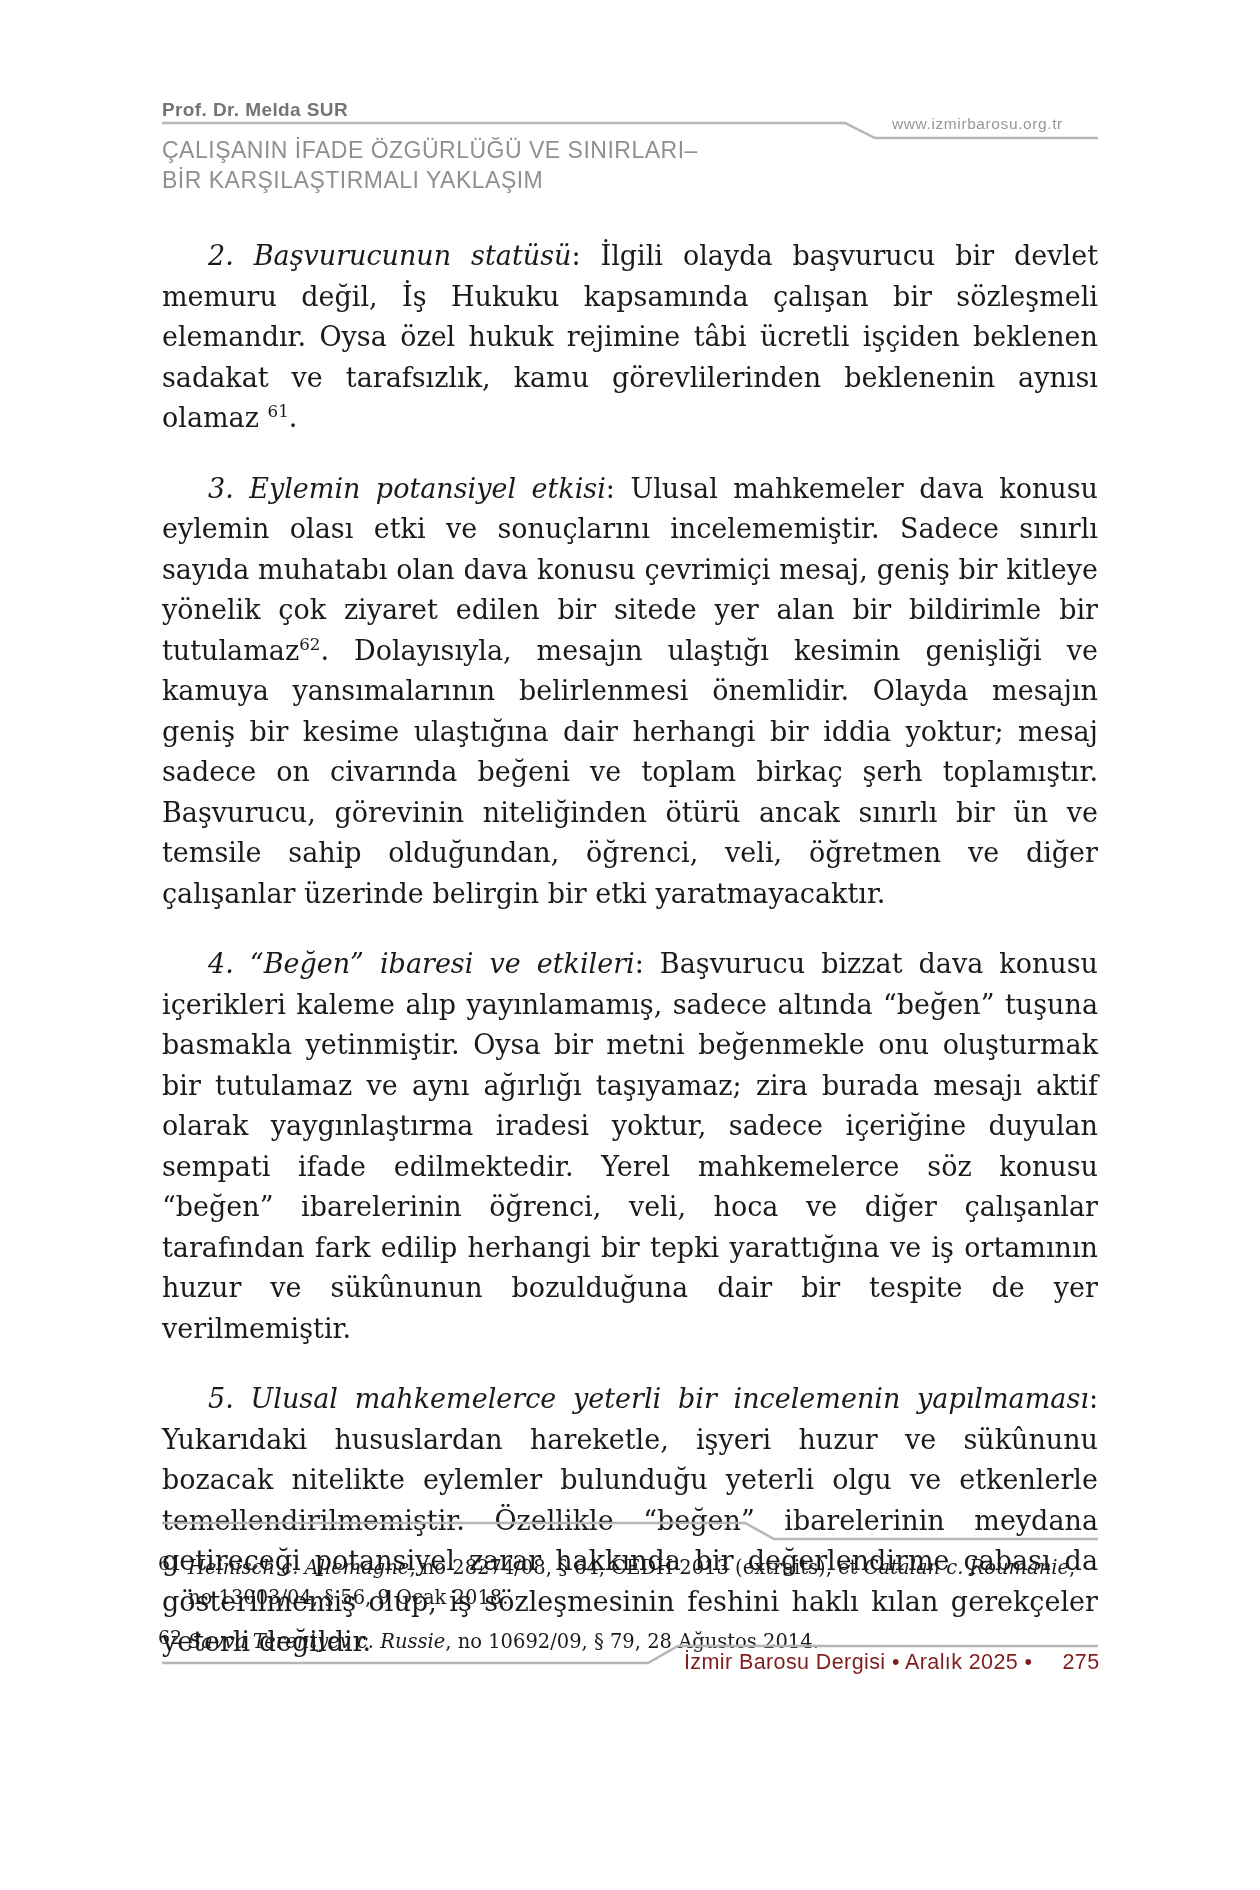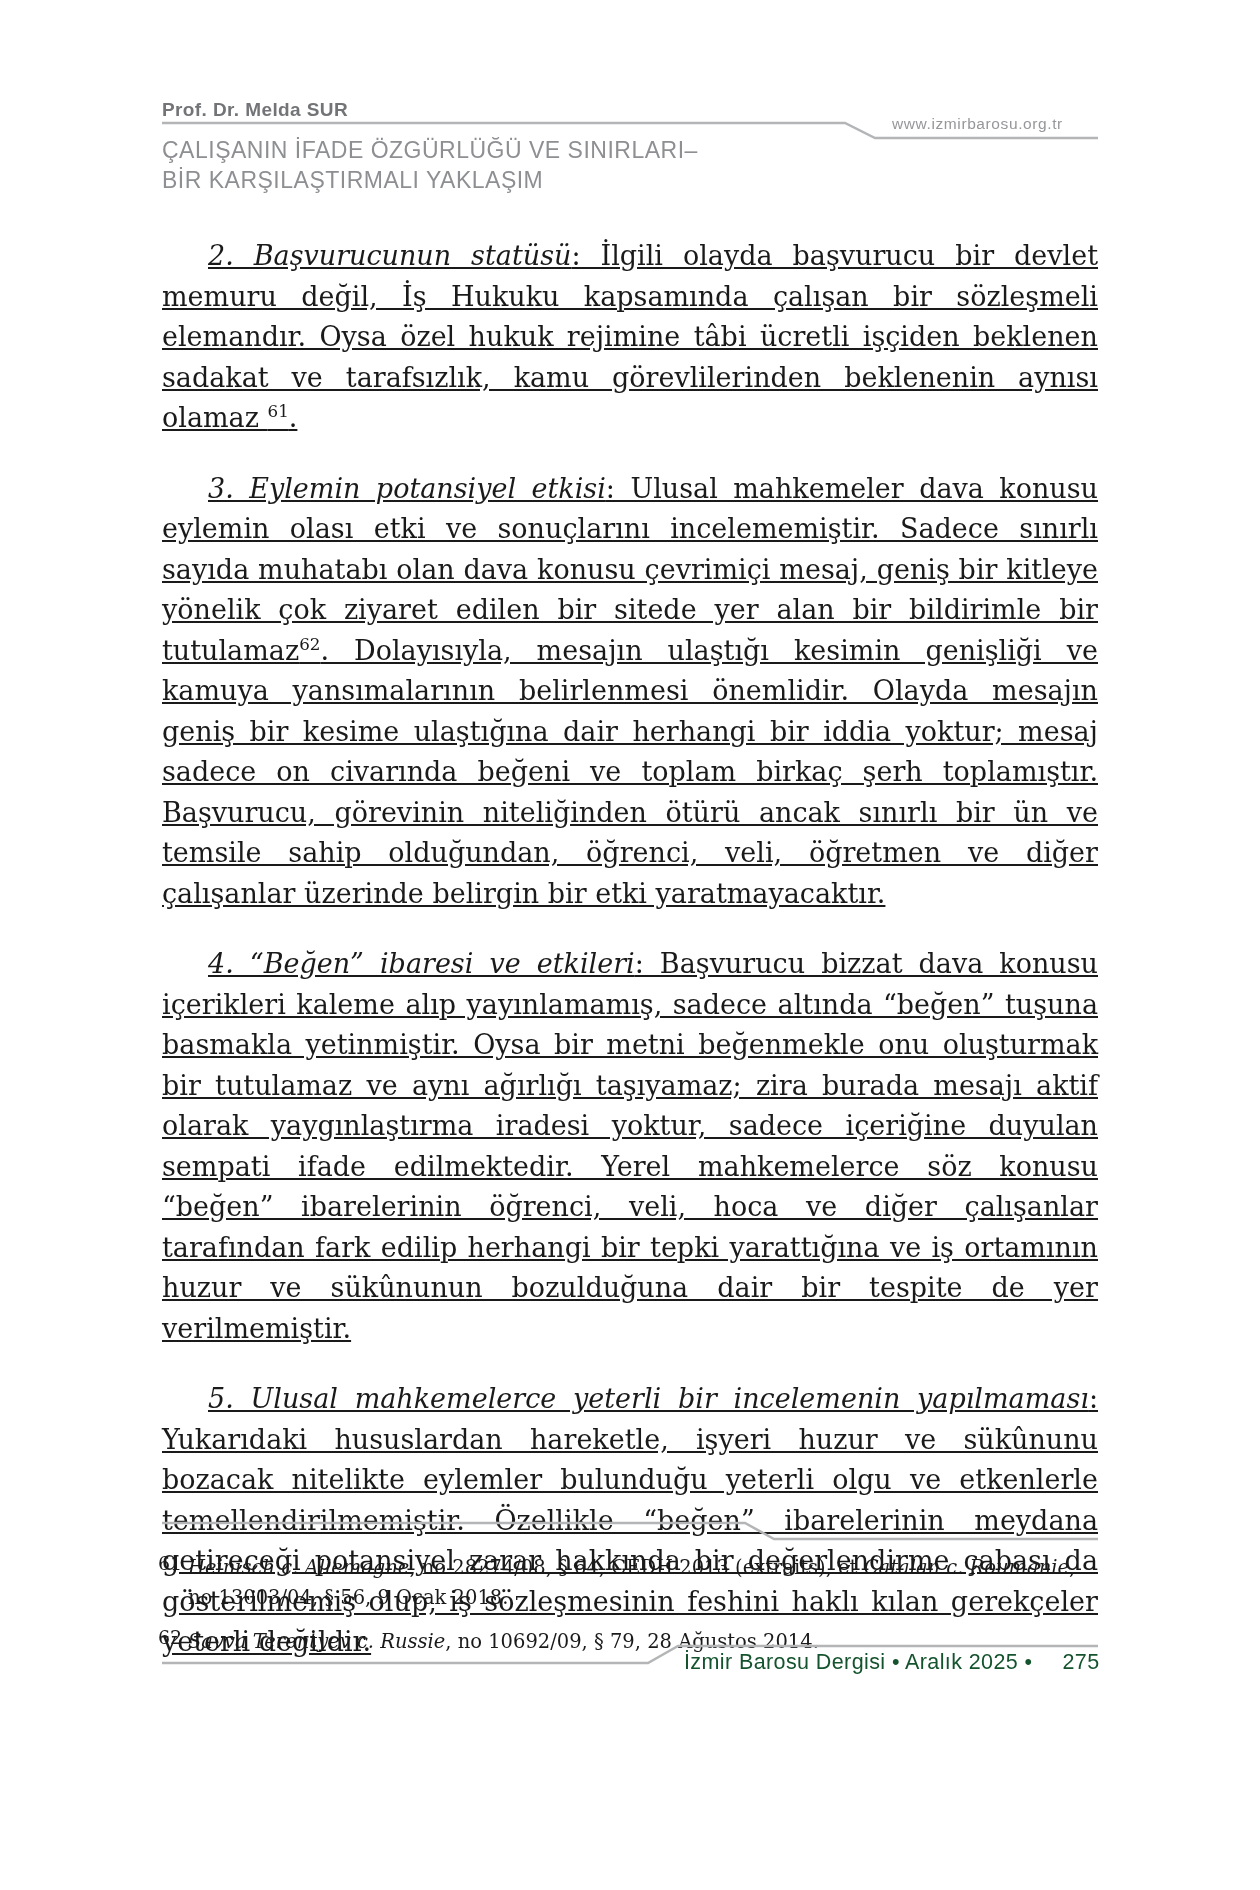--- a/index.html
+++ b/index.html
@@ -35,21 +35,21 @@
     font-size: 23px; line-height: 30px; letter-spacing: 0.5px;
     color: #8e8f92;
   }
   
   .body-text {
     position: absolute; left: 162px; top: 236px; width: 936px;
     font-size: 27px; line-height: 40.5px;
     color: #1a1a1a;
     text-align: justify;
   }
-  .body-para { margin: 0 0 30px 0; text-indent: 46px; text-decoration: underline; }
+  .body-para { margin: 0 0 30px 0; text-indent: 46px; }
   .body-para:last-child { margin-bottom: 16px; }
   .body-para em { font-style: italic; }
   .body-para sup { font-size: 0.62em; line-height: 0; vertical-align: super; }
   
   .footnote-rule { top: 1516px; }
   .footnotes {
     position: absolute; left: 162px; top: 1553px; width: 936px;
     font-size: 19.5px; line-height: 30px; color: #1a1a1a;
   }
   .footnote { position: relative; padding-left: 26px; margin-bottom: 14px; }
@@ -57,21 +57,21 @@
     position: absolute; left: -4px; top: -5px;
     font-size: 19px; font-style: normal;
   }
   .footnote em { font-style: italic; }
   
   .footer-rule { top: 1640px; }
   .footer-text {
     position: absolute; left: 684px; top: 1650px;
     font-family: "Liberation Sans", sans-serif;
     font-size: 21.5px; letter-spacing: 0.4px;
-    color: #14532d;
+    color: #7f1d1d;
     display: flex; gap: 30px; white-space: nowrap;
   }
   svg polyline { fill: none; stroke: #b4b5b7; stroke-width: 2.5; }
 </style>
 </head>
 <body>
 
 <div class="page">
 
   <div class="author">Prof. Dr. Melda SUR</div>

